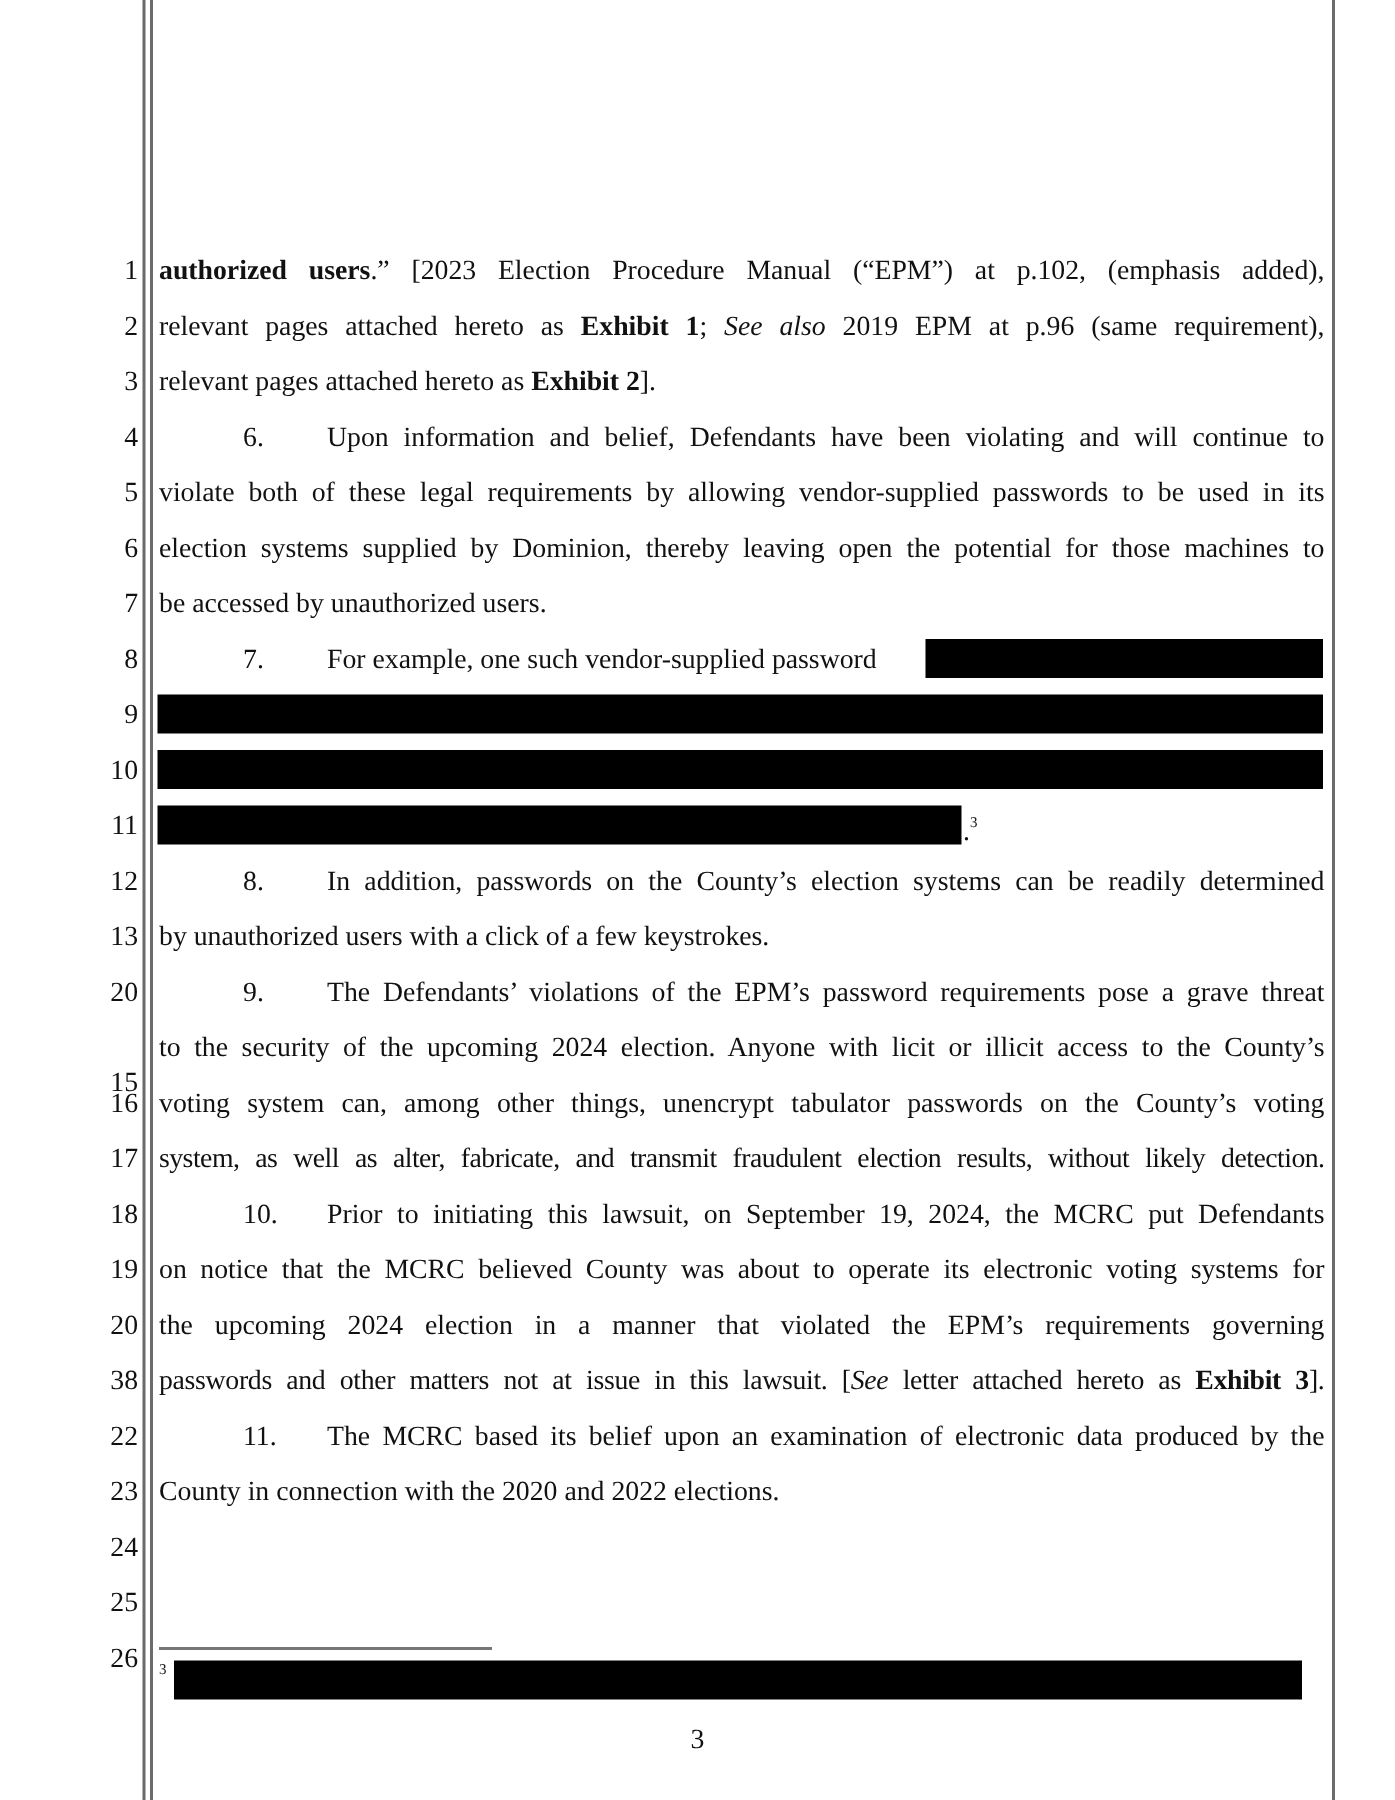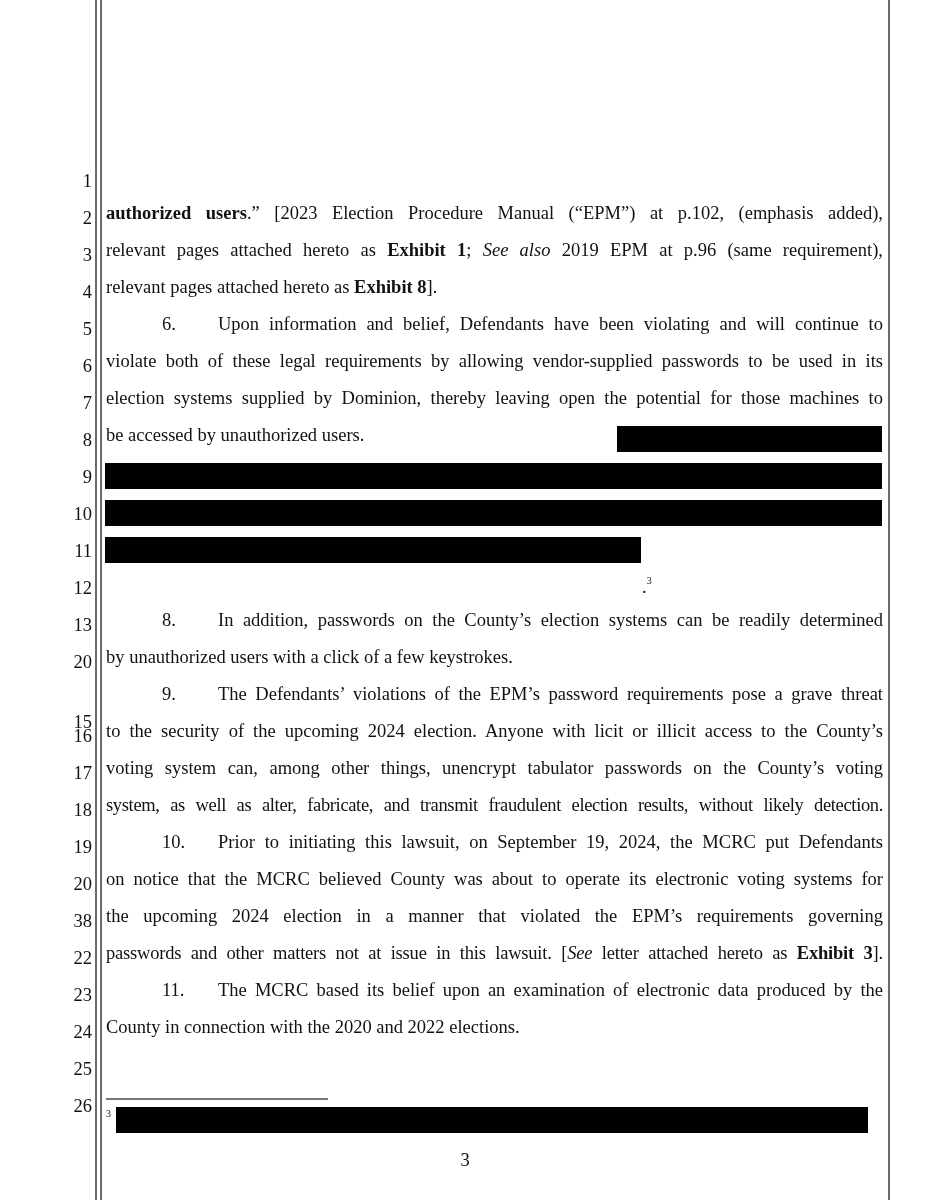--- a/index.html
+++ b/index.html
@@ -1,20 +1,20 @@
 <!DOCTYPE html>
 <html><head>
   <meta charset="utf-8">
   <style>
     html, body { margin: 0; padding: 0; background: #ffffff; }
     body { width: 930px; height: 1200px; position: relative; overflow: hidden;
            font-family: "Liberation Serif", "DejaVu Serif", serif; color: #111; }
     .vline { position: absolute; top: 0; bottom: 0; width: 1.5px; background: #6b6b6b; }
     .num { position: absolute; left: 40px; width: 52px; text-align: right; font-size: 18.5px; line-height: 20px; }
-    .line { position: absolute; left: 106px; width: 777px; font-size: 18.5px; line-height: 20px; white-space: nowrap; margin-top: 32px; }
+    .line { position: absolute; left: 106px; width: 777px; font-size: 18.5px; line-height: 20px; white-space: nowrap; }
     .just { text-align-last: justify; text-align: justify; white-space: normal; }
     .indent { padding-left: 56px; box-sizing: border-box; }
     .pnum { display: inline-block; width: 56px; }
     b { font-weight: bold; }
     i { }
     .redact { position: absolute; background: #000; }
     .sup { font-size: 10px; vertical-align: super; position: relative; top: -2px; }
     .fnrule { position: absolute; left: 106px; top: 1098px; width: 222px; height: 1.5px; background: #777; }
     .pageno { position: absolute; left: 0; width: 930px; top: 1150px; text-align: center; font-size: 18.5px; }
   </style>
@@ -51,21 +51,21 @@
     <div class="num" style="top:948px">22</div>
     <div class="num" style="top:985px">23</div>
     <div class="num" style="top:1022px">24</div>
     <div class="num" style="top:1059px">25</div>
     <div class="num" style="top:1096px">26</div>
   </div>
 
   <div>
     <div class="line just" style="top:171px"><b>authorized users</b><span>.” [2023 Election Procedure Manual (“EPM”) at p.102, (emphasis added),</span></div>
     <div class="line just" style="top:208px"><span>relevant pages attached hereto as </span><b>Exhibit 1</b><span>; </span><i>See also</i><span> 2019 EPM at p.96 (same requirement),</span></div>
-    <div class="line" style="top:245px"><span>relevant pages attached hereto as </span><b>Exhibit 8</b><span>].</span></div>
+    <div class="line" style="top:245px"><span>relevant pages attached hereto as </span><b>Exhibit 2</b><span>].</span></div>
 
     <div class="line just indent" style="top:282px; left:162px; width:721px; padding-left:0"><span class="pnum">6.</span><span>Upon information and belief, Defendants have been violating and will continue to</span></div>
     <div class="line just" style="top:319px">violate both of these legal requirements by allowing vendor-supplied passwords to be used in its</div>
     <div class="line just" style="top:356px">election systems supplied by Dominion, thereby leaving open the potential for those machines to</div>
     <div class="line" style="top:393px">be accessed by unauthorized users.</div>
 
     <div class="line" style="top:430px; left:162px"><span class="pnum">7.</span><span>For example, one such vendor-supplied password</span></div>
     <div class="redact" style="left:617px; top:426px; width:265px; height:26px"></div>
     <div class="redact" style="left:105px; top:463px; width:777px; height:26px"></div>
     <div class="redact" style="left:105px; top:500px; width:777px; height:26px"></div>

